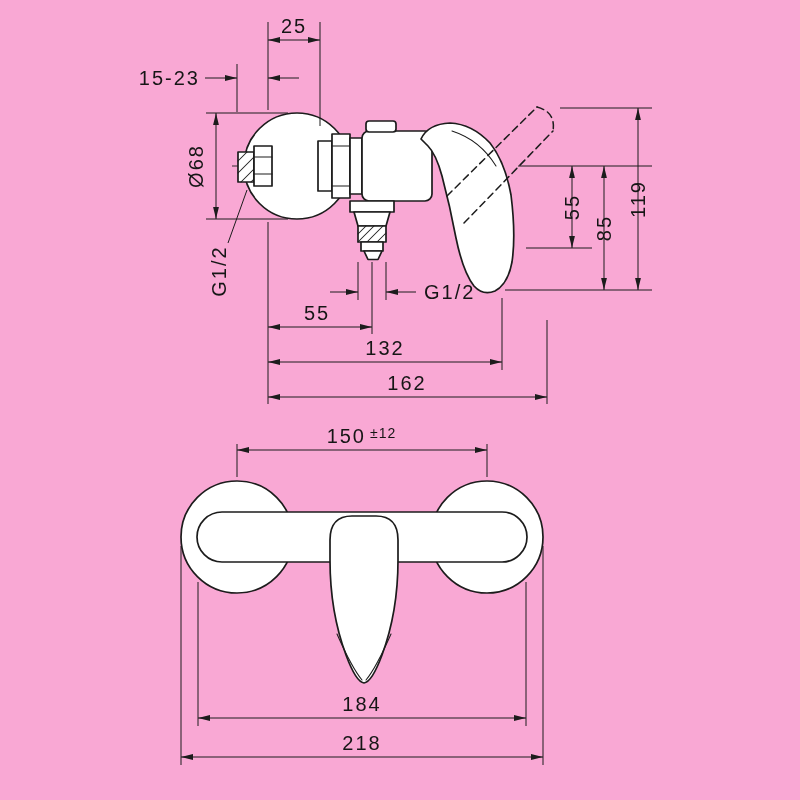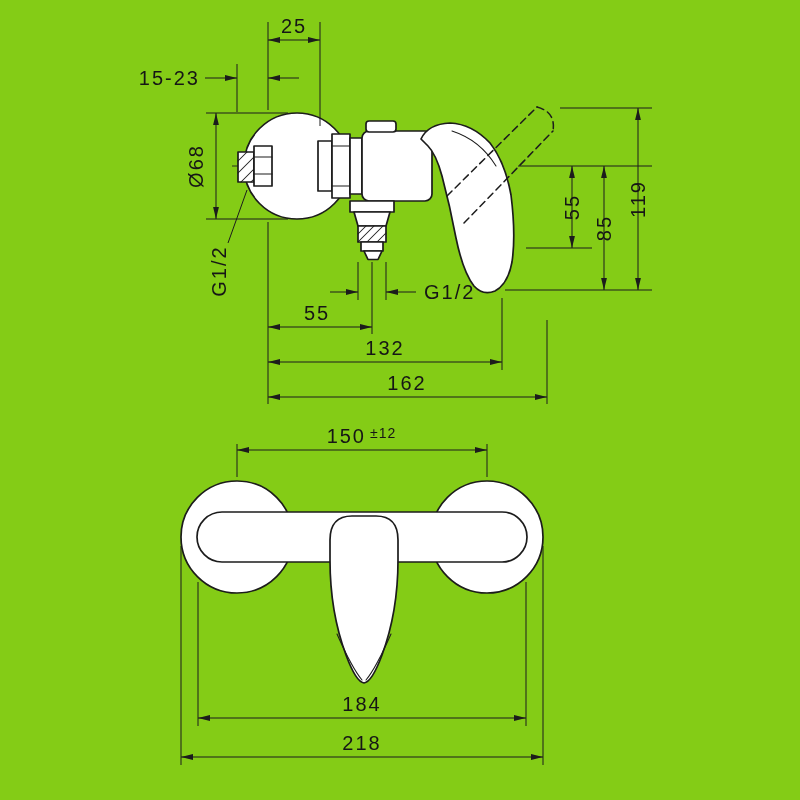--- a/index.html
+++ b/index.html
@@ -1,16 +1,16 @@
 <!DOCTYPE html>
 <html><head>
 <meta charset="utf-8">
 <style>
   html,body{margin:0;padding:0;background:#ffffff;}
-  .stage{width:800px;height:800px;background:#84cc16;position:relative;overflow:hidden;
+  .stage{width:800px;height:800px;background:#f9a8d4;position:relative;overflow:hidden;
          font-family:"Liberation Sans",sans-serif;}
   svg{display:block;}
   .part{fill:#ffffff;stroke:#1c1c1c;stroke-width:1.7;stroke-linejoin:round;stroke-linecap:round;}
   .pthin{fill:none;stroke:#1c1c1c;stroke-width:1.05;stroke-linecap:round;}
   .dim{fill:none;stroke:#1c1c1c;stroke-width:1;}
   .ext{fill:none;stroke:#1c1c1c;stroke-width:1;}
   .dashed{fill:none;stroke:#1c1c1c;stroke-width:1.5;stroke-dasharray:7 4.5;stroke-linecap:round;}
   .cline{fill:none;stroke:#1c1c1c;stroke-width:0.9;stroke-dasharray:13 4 3 4;}
   text{font-family:"Liberation Sans",sans-serif;font-size:20px;fill:#161616;letter-spacing:2px;}
   text.small{font-size:14px;letter-spacing:1px;}

